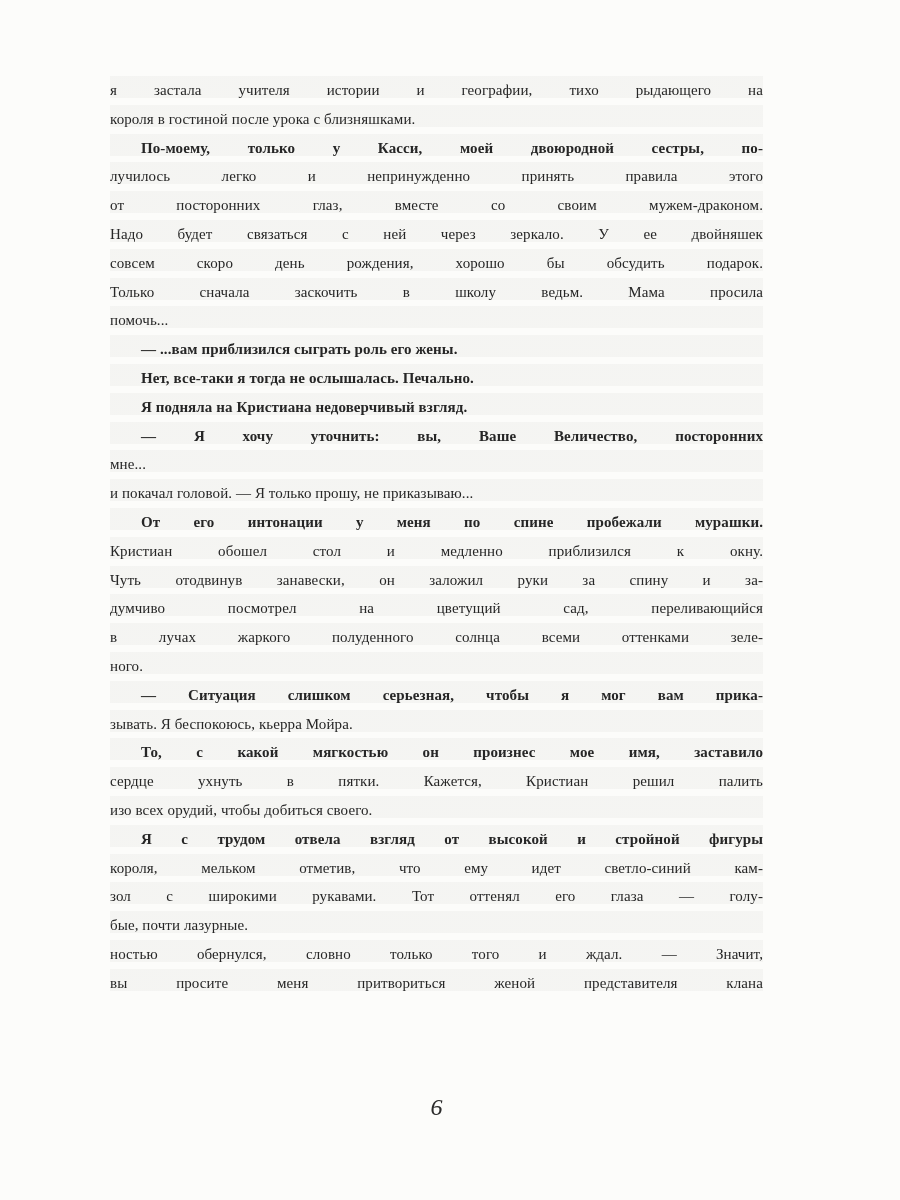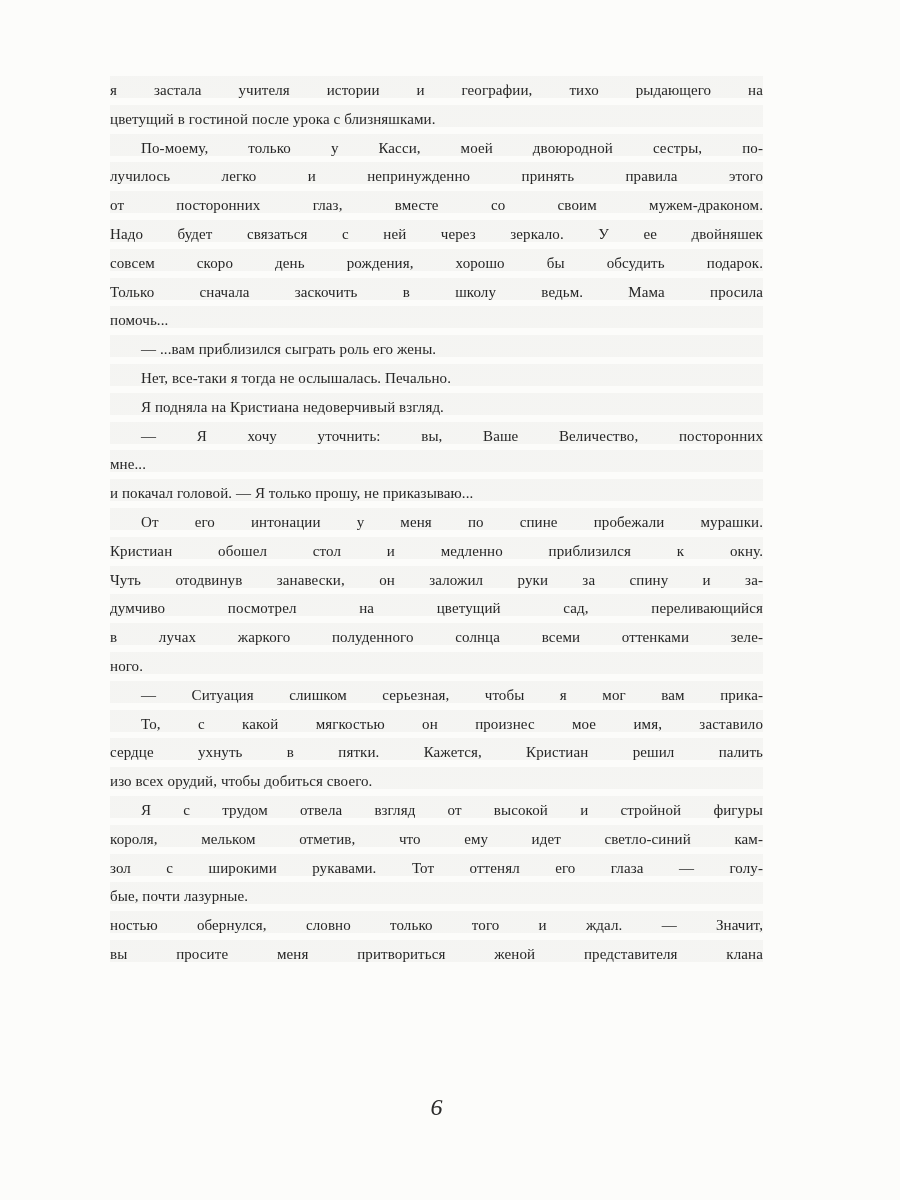--- a/index.html
+++ b/index.html
@@ -40,59 +40,61 @@
     white-space: normal;
     text-align: left;
     letter-spacing: 0.1px;
   }
   .line.justify {
     text-align: justify;
     text-align-last: justify;
   }
   .line.indent {
     padding-left: 31px;
+    font-weight: bold;
   }
   .page-number {
     position: absolute;
     left: 110px;
     top: 1094px;
     width: 653px;
     text-align: center;
     font-size: 24px;
     font-style: italic;
     color: #2b2b2b;
   }
 </style>
 </head>
 <body>
 
 <div class="page">
   <div class="text-block" id="text-block">
       <div class="line justify">я застала учителя истории и географии, тихо рыдающего на</div>
-      <div class="line">цветущий в гостиной после урока с близняшками.</div>
+      <div class="line">короля в гостиной после урока с близняшками.</div>
       <div class="line indent justify">По-моему, только у Касси, моей двоюродной сестры, по-</div>
       <div class="line justify">лучилось легко и непринужденно принять правила этого</div>
       <div class="line justify">от посторонних глаз, вместе со своим мужем-драконом.</div>
       <div class="line justify">Надо будет связаться с ней через зеркало. У ее двойняшек</div>
       <div class="line justify">совсем скоро день рождения, хорошо бы обсудить подарок.</div>
       <div class="line justify">Только сначала заскочить в школу ведьм. Мама просила</div>
       <div class="line">помочь...</div>
       <div class="line indent">— ...вам приблизился сыграть роль его жены.</div>
       <div class="line indent">Нет, все-таки я тогда не ослышалась. Печально.</div>
       <div class="line indent">Я подняла на Кристиана недоверчивый взгляд.</div>
       <div class="line indent justify">— Я хочу уточнить: вы, Ваше Величество, посторонних</div>
       <div class="line">мне...</div>
       <div class="line">и покачал головой. — Я только прошу, не приказываю...</div>
       <div class="line indent justify">От его интонации у меня по спине пробежали мурашки.</div>
       <div class="line justify">Кристиан обошел стол и медленно приблизился к окну.</div>
       <div class="line justify">Чуть отодвинув занавески, он заложил руки за спину и за-</div>
       <div class="line justify">думчиво посмотрел на цветущий сад, переливающийся</div>
       <div class="line justify">в лучах жаркого полуденного солнца всеми оттенками зеле-</div>
       <div class="line">ного.</div>
       <div class="line indent justify">— Ситуация слишком серьезная, чтобы я мог вам прика-</div>
+      <div class="line">зывать. Я беспокоюсь, кьерра Мойра.</div>
       <div class="line indent justify">То, с какой мягкостью он произнес мое имя, заставило</div>
       <div class="line justify">сердце ухнуть в пятки. Кажется, Кристиан решил палить</div>
       <div class="line">изо всех орудий, чтобы добиться своего.</div>
       <div class="line indent justify">Я с трудом отвела взгляд от высокой и стройной фигуры</div>
       <div class="line justify">короля, мельком отметив, что ему идет светло-синий кам-</div>
       <div class="line justify">зол с широкими рукавами. Тот оттенял его глаза — голу-</div>
       <div class="line">бые, почти лазурные.</div>
       <div class="line justify">ностью обернулся, словно только того и ждал. — Значит,</div>
       <div class="line justify">вы просите меня притвориться женой представителя клана</div>
     </div>

